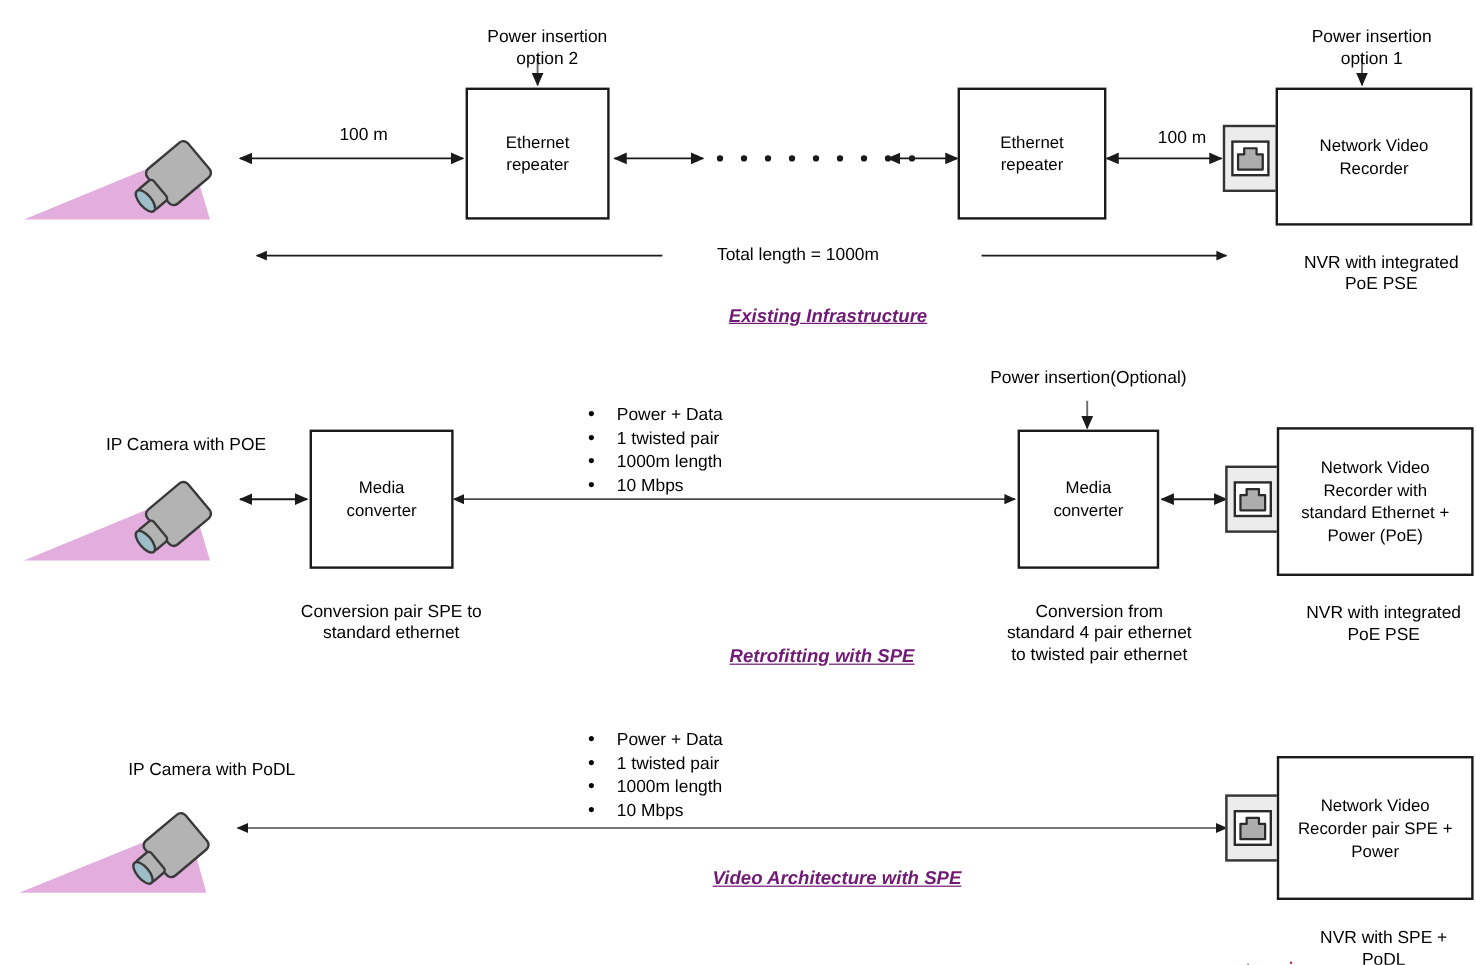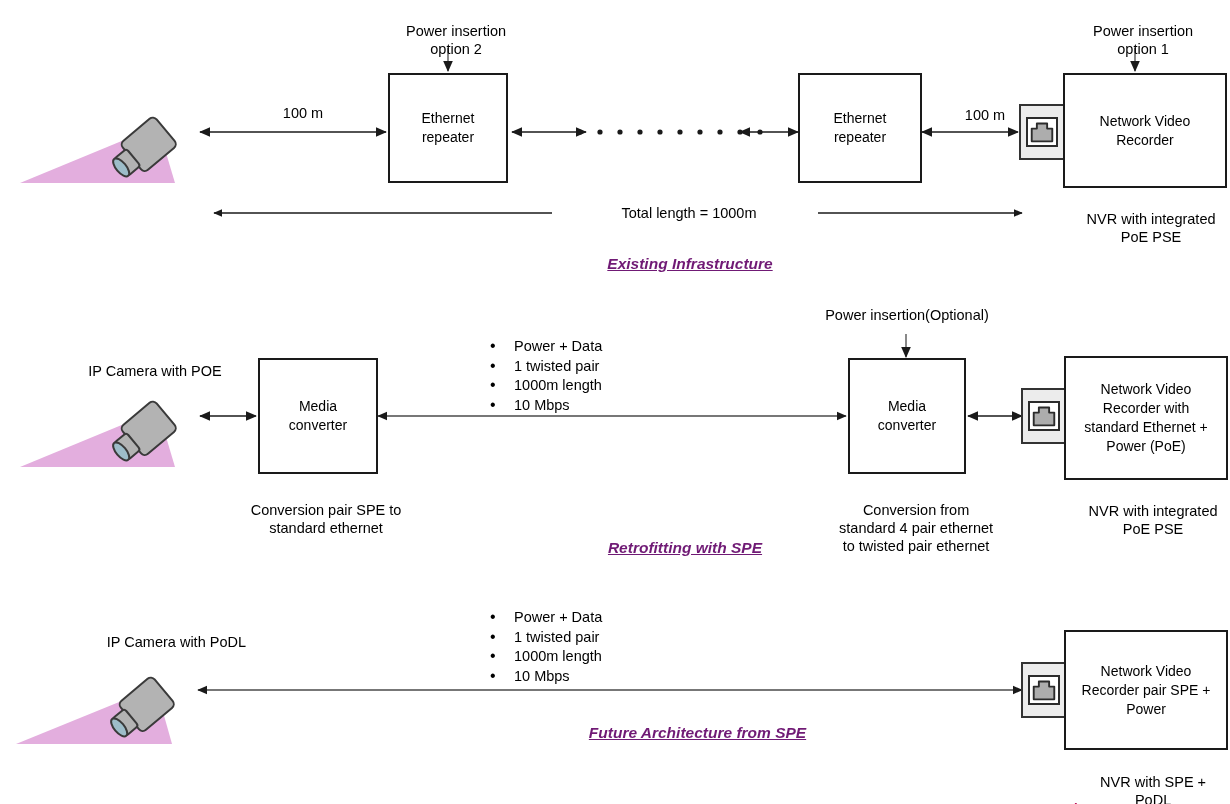--- a/index.html
+++ b/index.html
@@ -254,21 +254,21 @@
       <span>Network Video</span>
       <span>Recorder</span>
     </div>
   </div>
 
   <div class="txt" style="left:1053px; top:192px; width:180px;">
     <span>NVR with integrated</span>
     <span>PoE PSE</span>
   </div>
 
-  <div class="txt" style="left:556px; top:204px; width:266px;">Total length = 1000m</div>
+  <div class="txt" style="left:532px; top:204px; width:266px;">Total length = 1000m</div>
 
   <div class="section-title" style="left:490px; top:255px; width:400px;">Existing Infrastructure</div>
 
   <div class="txt" style="left:815px; top:306px; width:184px;">Power insertion(Optional)</div>
 
   <div class="txt" style="left:72px; top:362px; width:166px;">IP Camera with POE</div>
 
   <div class="box" style="left:258px; top:358px; width:120px; height:116px;">
     <div>
       <span>Media</span>
@@ -372,16 +372,16 @@
       <span>Recorder pair SPE +</span>
       <span>Power</span>
     </div>
   </div>
 
   <div class="txt" style="left:1055px; top:755px; width:180px;">
     <span>NVR with SPE +</span>
     <span>PoDL</span>
   </div>
 
-  <div class="section-title" style="left:490px; top:724px; width:415px;">Future Architecture from SPE</div>
+  <div class="section-title" style="left:490px; top:724px; width:415px;">Video Architecture with SPE</div>
 
   <div class="watermark" style="left:965px; top:774px;">www.cntronics.com</div>
 </div>
 
 </body></html>

